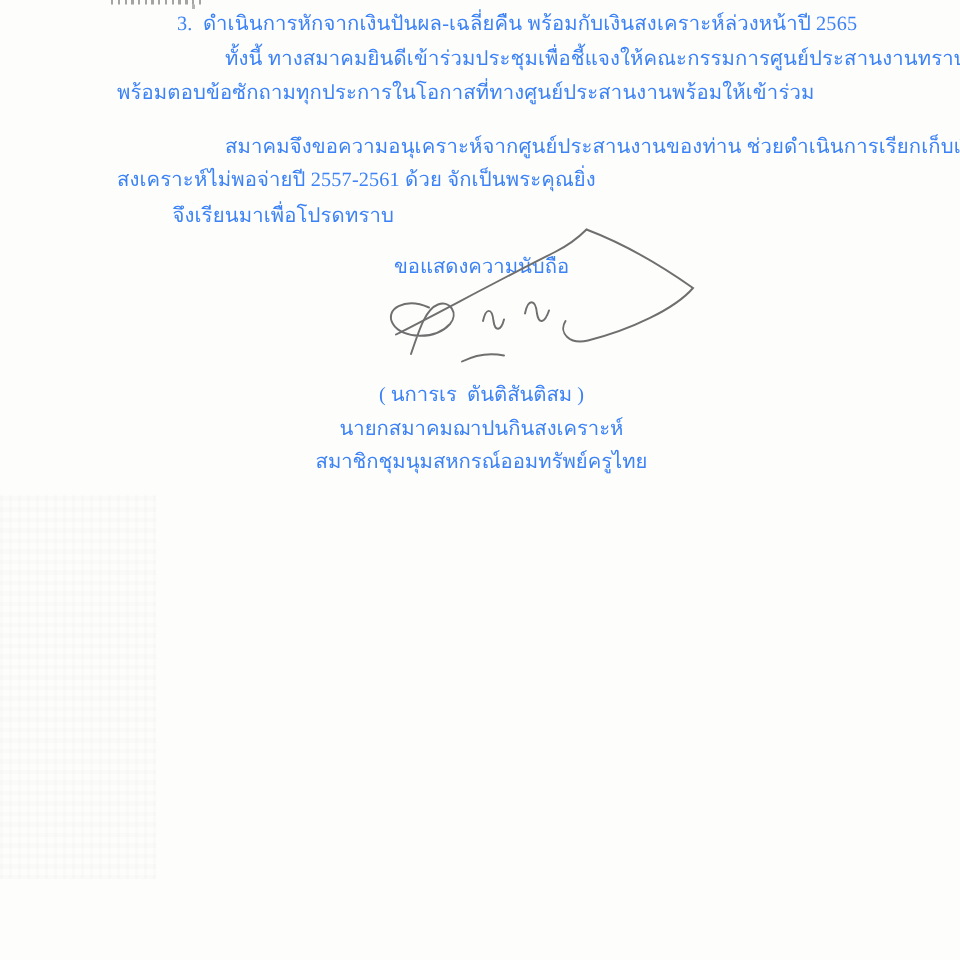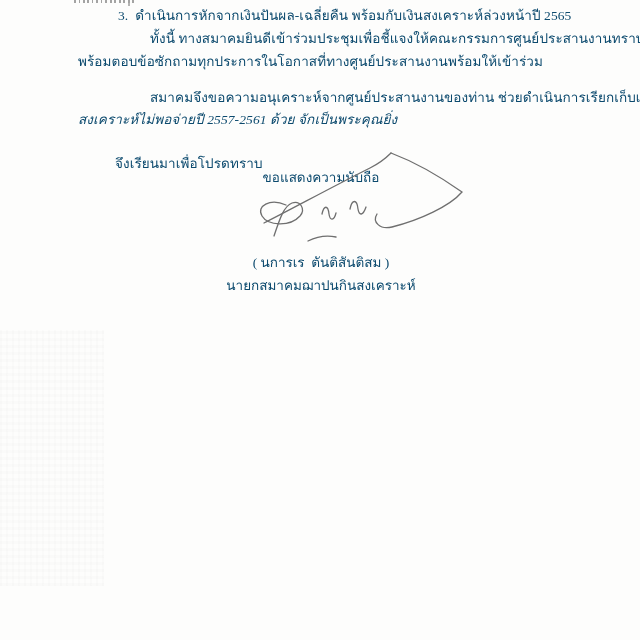--- a/index.html
+++ b/index.html
@@ -2,21 +2,21 @@
 <html><head>
 <meta charset="utf-8">
 <style>
   html,body { margin:0; padding:0; }
   .page {
     position:relative;
     width:640px; height:640px;
     background:#fdfdfc;
     overflow:hidden;
     font-family:"Liberation Serif","DejaVu Serif",serif;
-    color:#0c4a6e;
+    color:#3b82f6;
   }
   .line {
     position:absolute;
     white-space:pre;
     font-size:13.5px;
     line-height:1.2;
     letter-spacing:0.1px;
   }
   .sig-center {
     position:absolute;
@@ -61,23 +61,23 @@
   <div class="top-fragment-descender"></div>
 
   <div class="line" style="left:118px; top:8px;">3.  ดำเนินการหักจากเงินปันผล-เฉลี่ยคืน พร้อมกับเงินสงเคราะห์ล่วงหน้าปี 2565</div>
 
   <div class="line" style="left:150px; top:31px;">ทั้งนี้ ทางสมาคมยินดีเข้าร่วมประชุมเพื่อชี้แจงให้คณะกรรมการศูนย์ประสานงานทราบ</div>
 
   <div class="line" style="left:78px; top:54px;">พร้อมตอบข้อซักถามทุกประการในโอกาสที่ทางศูนย์ประสานงานพร้อมให้เข้าร่วม</div>
 
   <div class="line" style="left:150px; top:90px;">สมาคมจึงขอความอนุเคราะห์จากศูนย์ประสานงานของท่าน ช่วยดำเนินการเรียกเก็บเงิน</div>
 
-  <div class="line" style="left:78px; top:112px;font-style:italic;">สงเคราะห์ไม่พอจ่ายปี 2557-2561 ด้วย จักเป็นพระคุณยิ่ง</div>
+  <div class="line" style="left:78px; top:112px;">สงเคราะห์ไม่พอจ่ายปี 2557-2561 ด้วย จักเป็นพระคุณยิ่ง</div>
 
-  <div class="line" style="left:115px; top:136px;margin-top:20px;">จึงเรียนมาเพื่อโปรดทราบ</div>
+  <div class="line" style="left:115px; top:136px;">จึงเรียนมาเพื่อโปรดทราบ</div>
 
   <div class="sig-center" style="top:166px;">
     <div class="line-c">ขอแสดงความนับถือ</div>
   </div>
 
   <svg class="signature-svg" width="215" height="105" viewBox="0 0 215 105">
     <g fill="none" stroke="#6f6f6f" stroke-width="1.3" stroke-linecap="round">
       <path d="M 14 75 C 40 62, 80 40, 120 20 C 128 16, 136 10, 141 5"></path>
       <path d="M 141 5 C 170 16, 195 32, 212 44 C 200 58, 170 72, 142 79 C 130 82, 122 74, 127 66"></path>
       <path d="M 36 57 C 20 50, 6 58, 12 68 C 18 78, 40 79, 50 68 C 56 61, 50 52, 42 55 C 34 58, 30 70, 24 88"></path>
@@ -87,20 +87,23 @@
   </svg>
 
   <div class="sig-center" style="top:251px;">
     <div class="line-c">( นการเร  ตันติสันติสม )</div>
   </div>
 
   <div class="sig-center" style="top:274px;">
     <div class="line-c">นายกสมาคมฌาปนกินสงเคราะห์</div>
   </div>
 
+  <div class="sig-center" style="top:296px;">
+    <div class="line-c">สมาชิกชุมนุมสหกรณ์ออมทรัพย์ครูไทย</div>
+  </div>
 
   <div class="scan-noise"></div>
 
   <div class="footer-line">
     
   </div>
 
 </div>
 
 </body></html>

